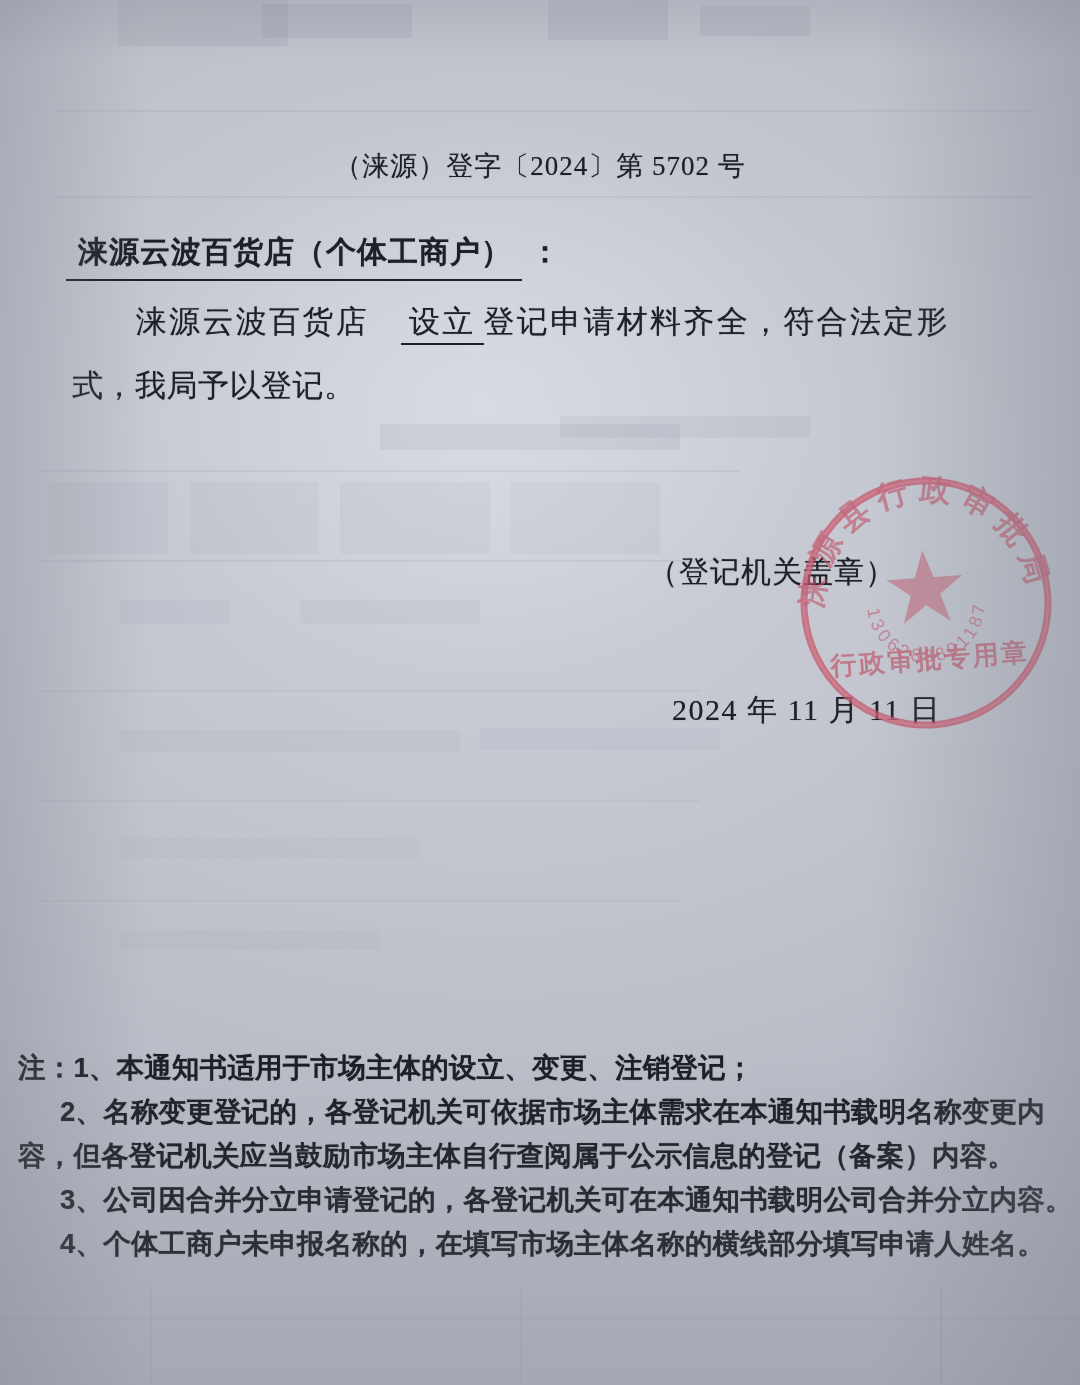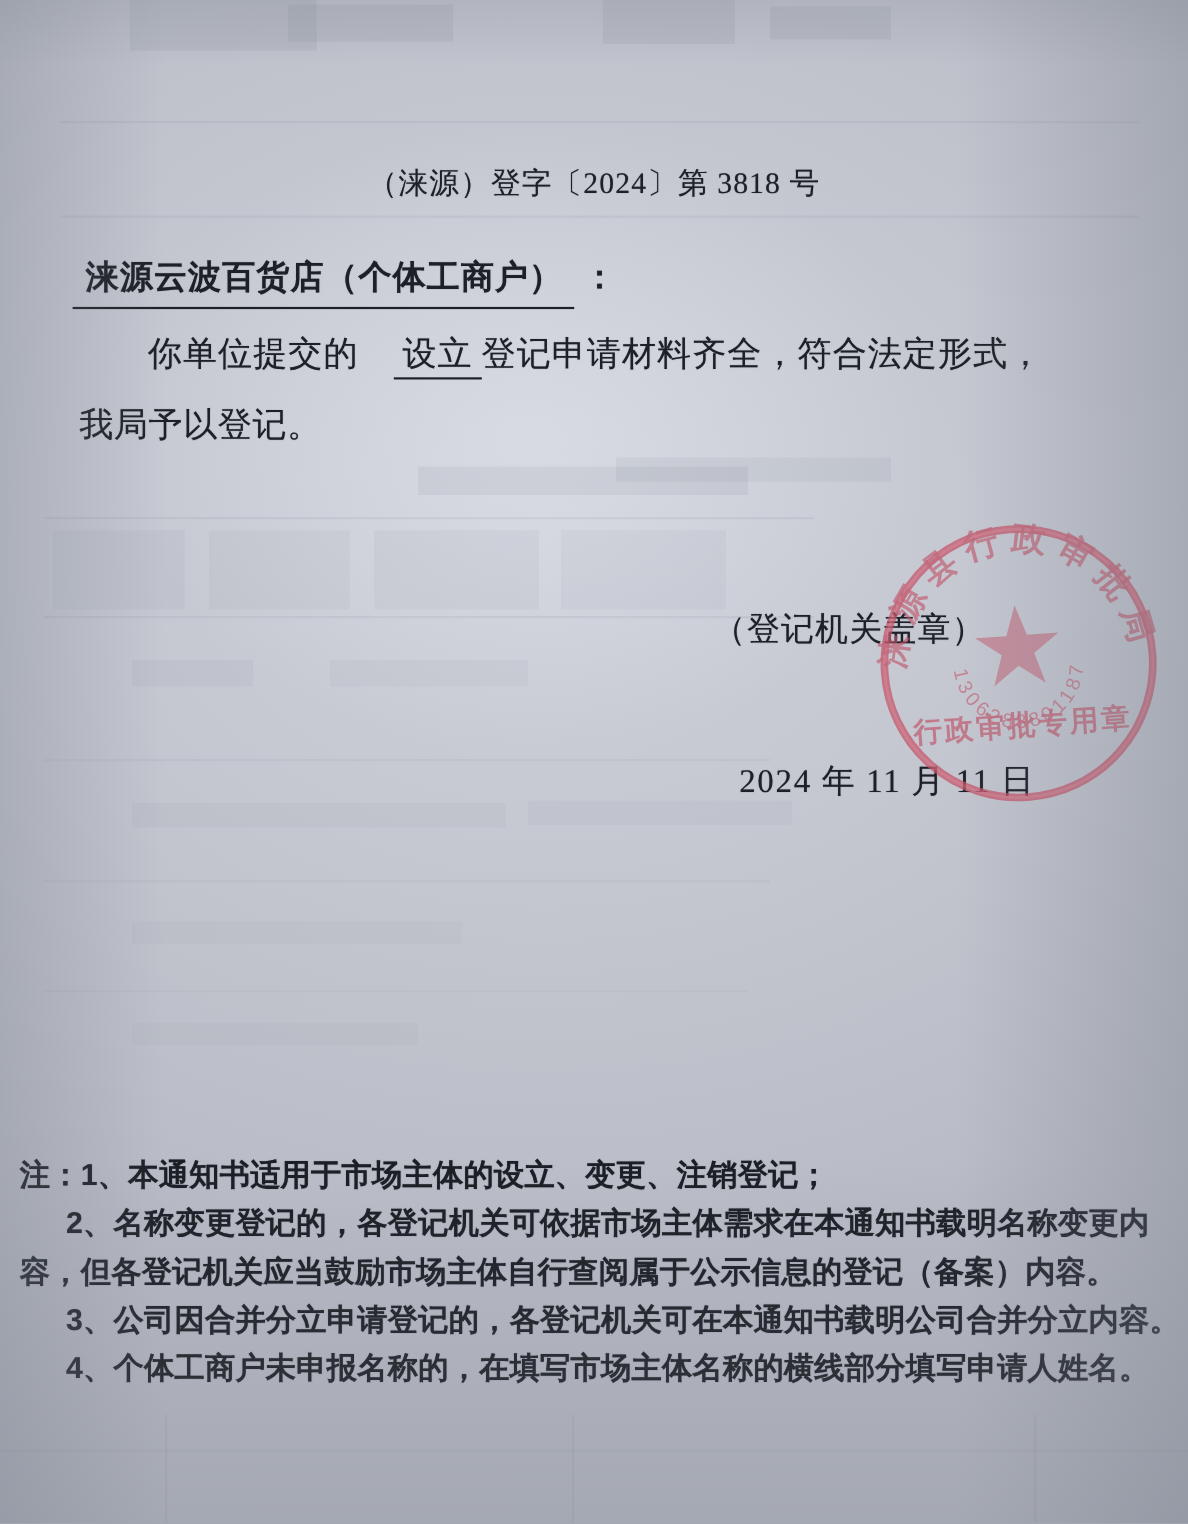--- a/index.html
+++ b/index.html
@@ -218,28 +218,28 @@
 
     <div class="ghost line" style="left:150px; top:1286px; width:2px; height:98px;"></div>
     <div class="ghost line" style="left:520px; top:1286px; width:2px; height:98px;"></div>
     <div class="ghost line" style="left:940px; top:1286px; width:2px; height:98px;"></div>
     <div class="ghost line" style="left:0px;   top:1318px; width:1080px; opacity:.6;"></div>
   </div>
 
   <div class="content">
 
 
-    <div class="doc-number blur">（涞源）登字〔2024〕第 3818 号</div>
+    <div class="doc-number blur">（涞源）登字〔2024〕第 5702 号</div>
 
     <div class="recipient blur">
       <span class="name">涞源云波百货店（个体工商户）</span><span class="colon">：</span>
     </div>
 
     <div class="body-par blur">
-      <span class="indent"></span><span>你单位提交的</span><span class="filled">设立</span><span>登记申请材料齐全，符合法定形式，我局予以登记。</span>
+      <span class="indent"></span><span>涞源云波百货店</span><span class="filled">设立</span><span>登记申请材料齐全，符合法定形式，我局予以登记。</span>
     </div>
 
     <div class="seal-label blur">（登记机关盖章）</div>
 
     <div class="doc-date blur">2024 年 11 月 11 日</div>
 
     <div class="seal">
       <svg viewBox="0 0 262 262" xmlns="http://www.w3.org/2000/svg">
         <defs>
           <path id="arcTop" d="M 28,131 A 103,103 0 0 1 234,131"></path>

